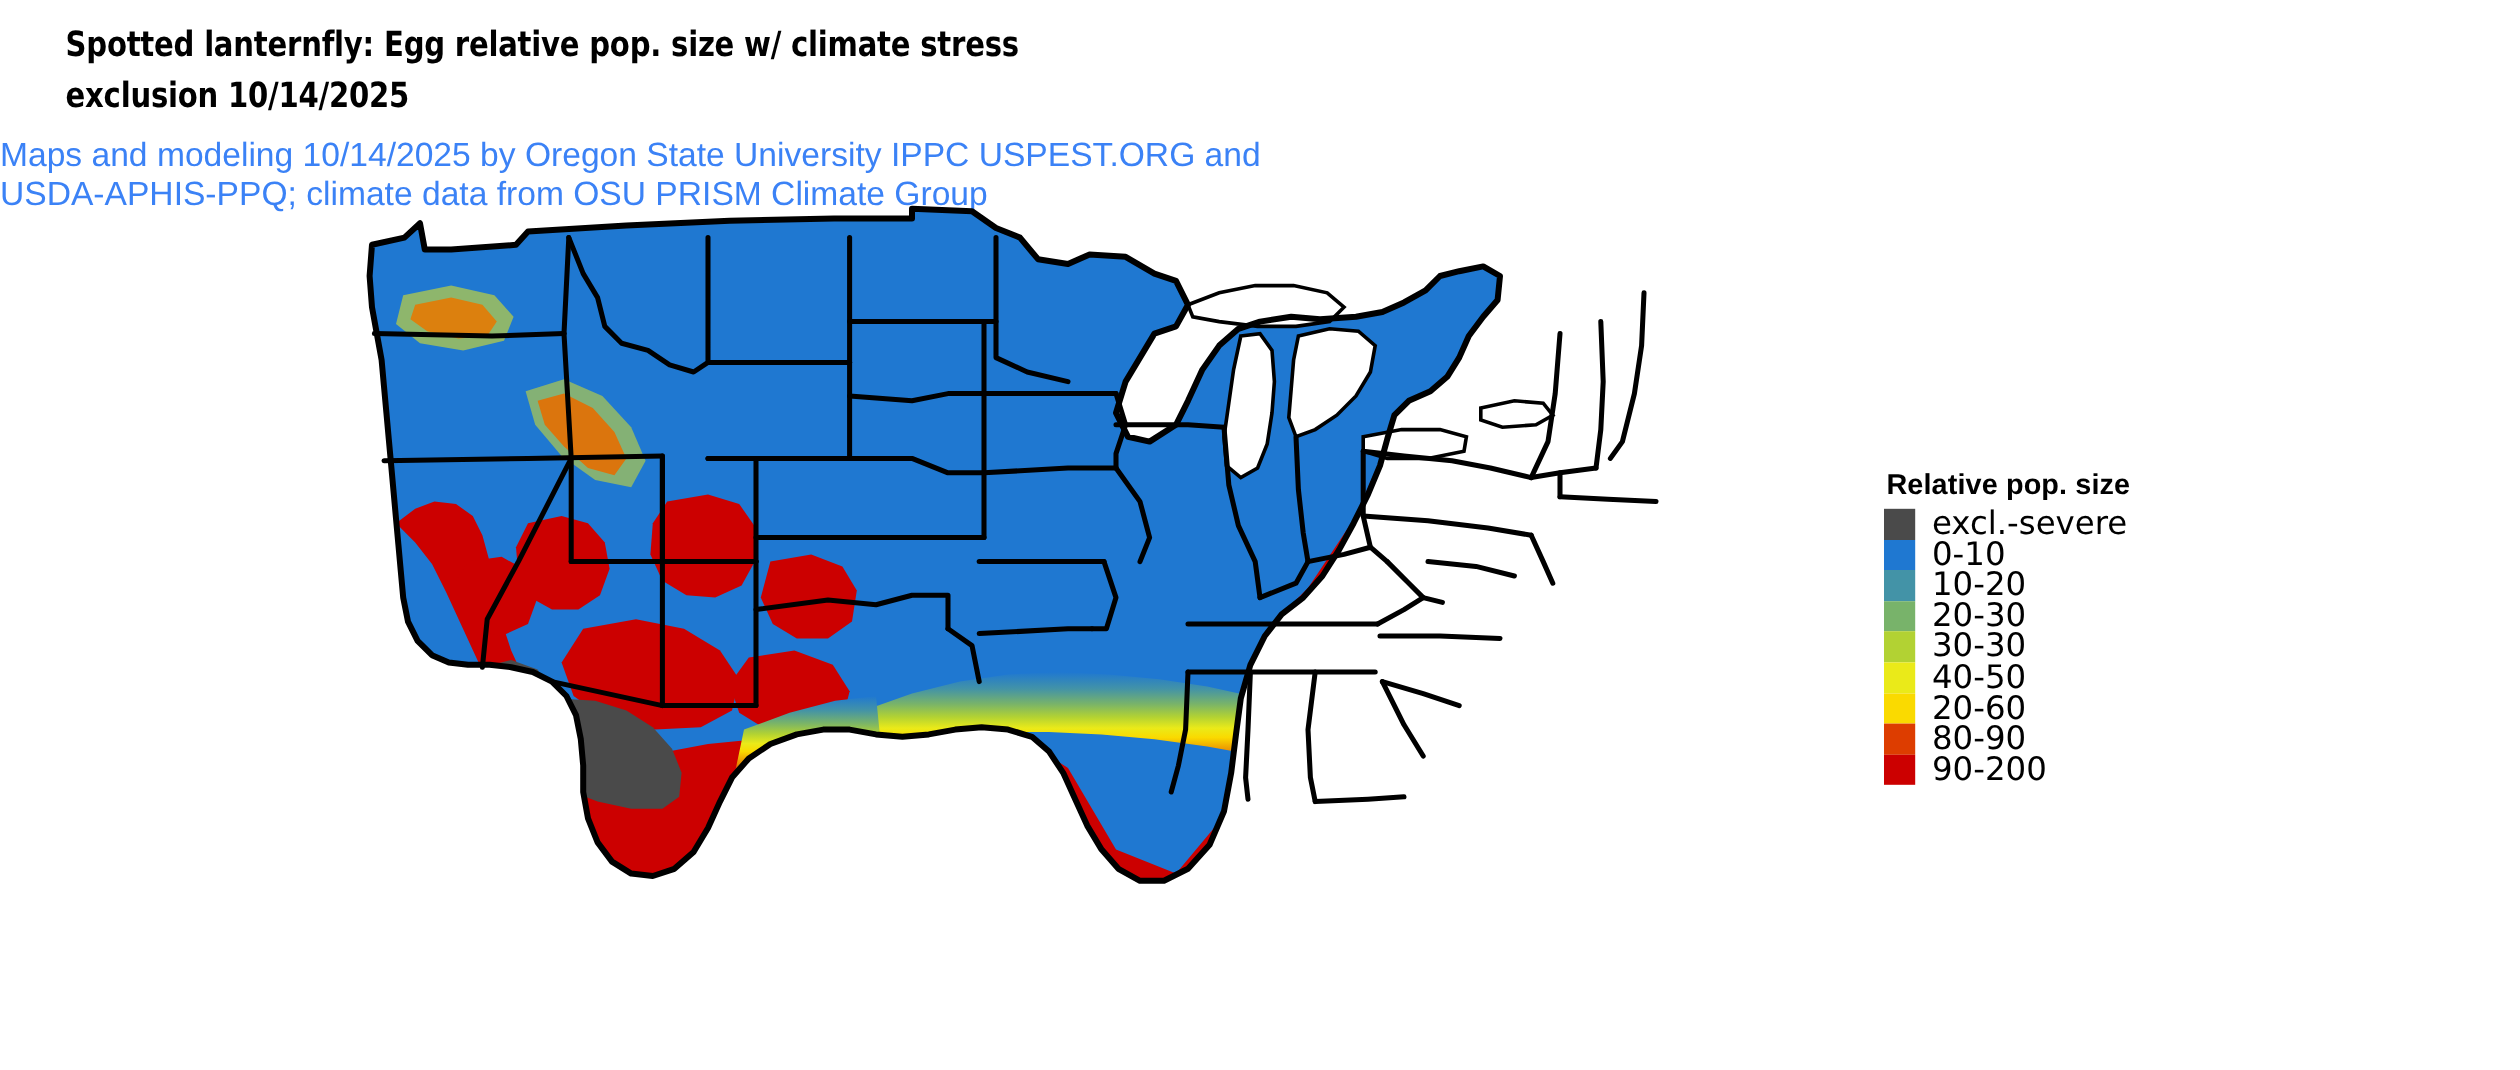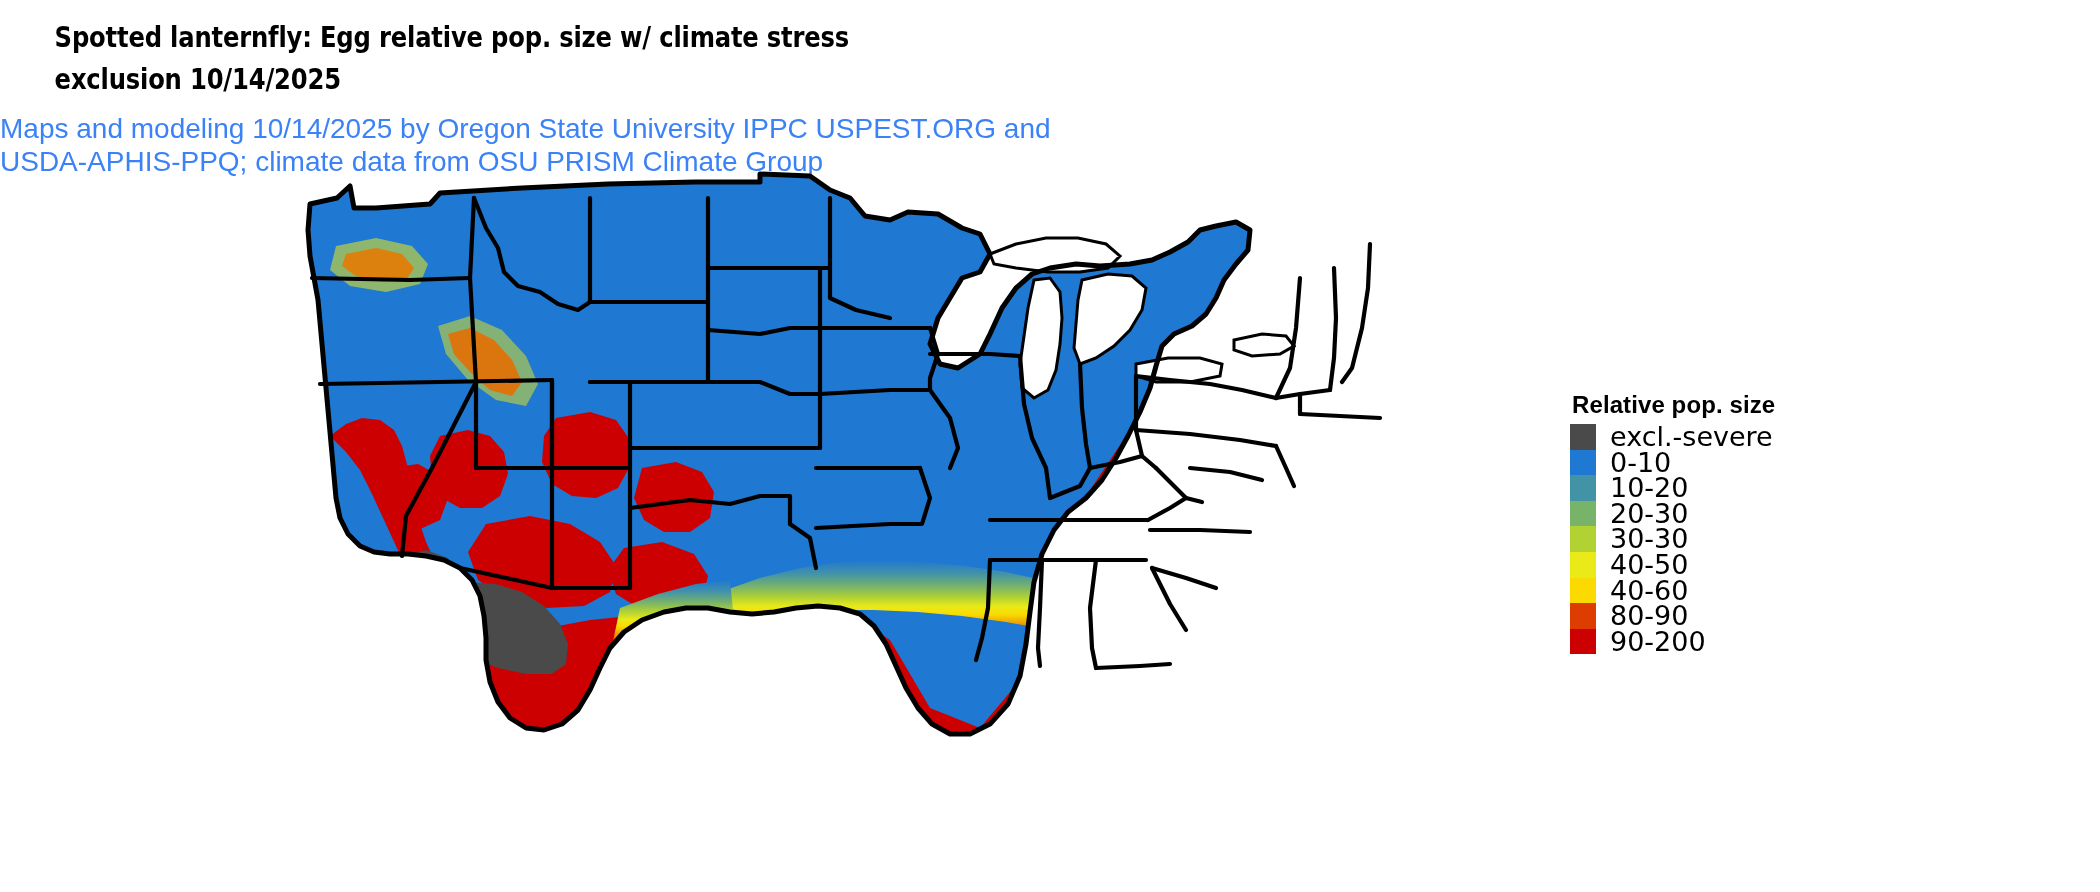--- a/index.html
+++ b/index.html
@@ -341,21 +341,21 @@
         <div class="legend-row">
           <div class="legend-swatch" style="background: rgb(178, 210, 51);"></div>
           <div class="legend-label">30-30</div>
         </div>
         <div class="legend-row">
           <div class="legend-swatch" style="background: rgb(234, 234, 25);"></div>
           <div class="legend-label">40-50</div>
         </div>
         <div class="legend-row">
           <div class="legend-swatch" style="background: rgb(250, 218, 0);"></div>
-          <div class="legend-label">40-60</div>
+          <div class="legend-label">20-60</div>
         </div>
         <div class="legend-row">
           <div class="legend-swatch" style="background: rgb(221, 61, 0);"></div>
           <div class="legend-label">80-90</div>
         </div>
         <div class="legend-row">
           <div class="legend-swatch" style="background: rgb(204, 0, 0);"></div>
           <div class="legend-label">90-200</div>
         </div>
       </div>

